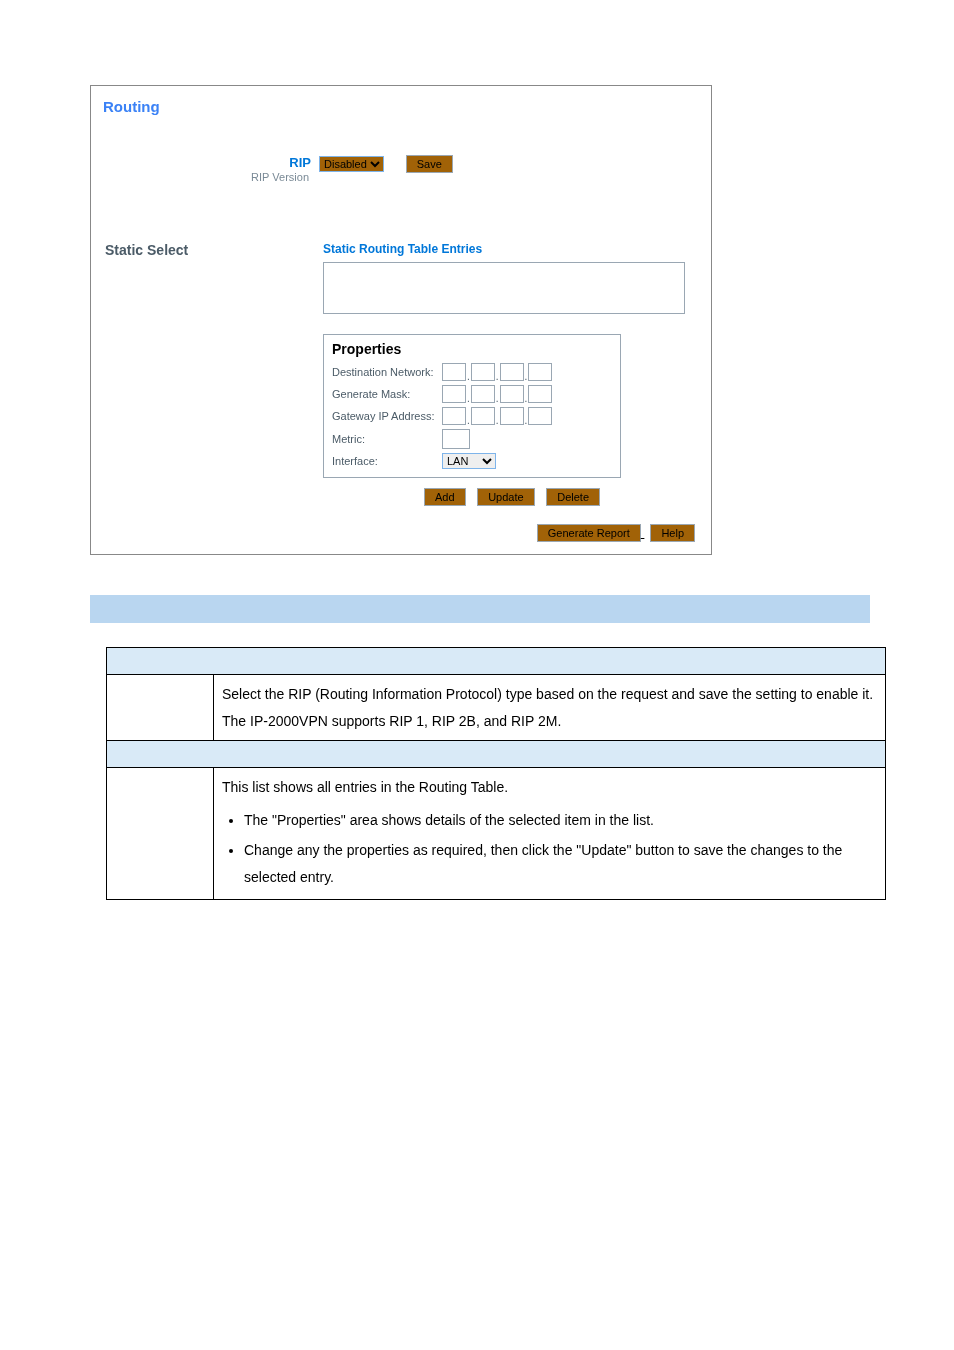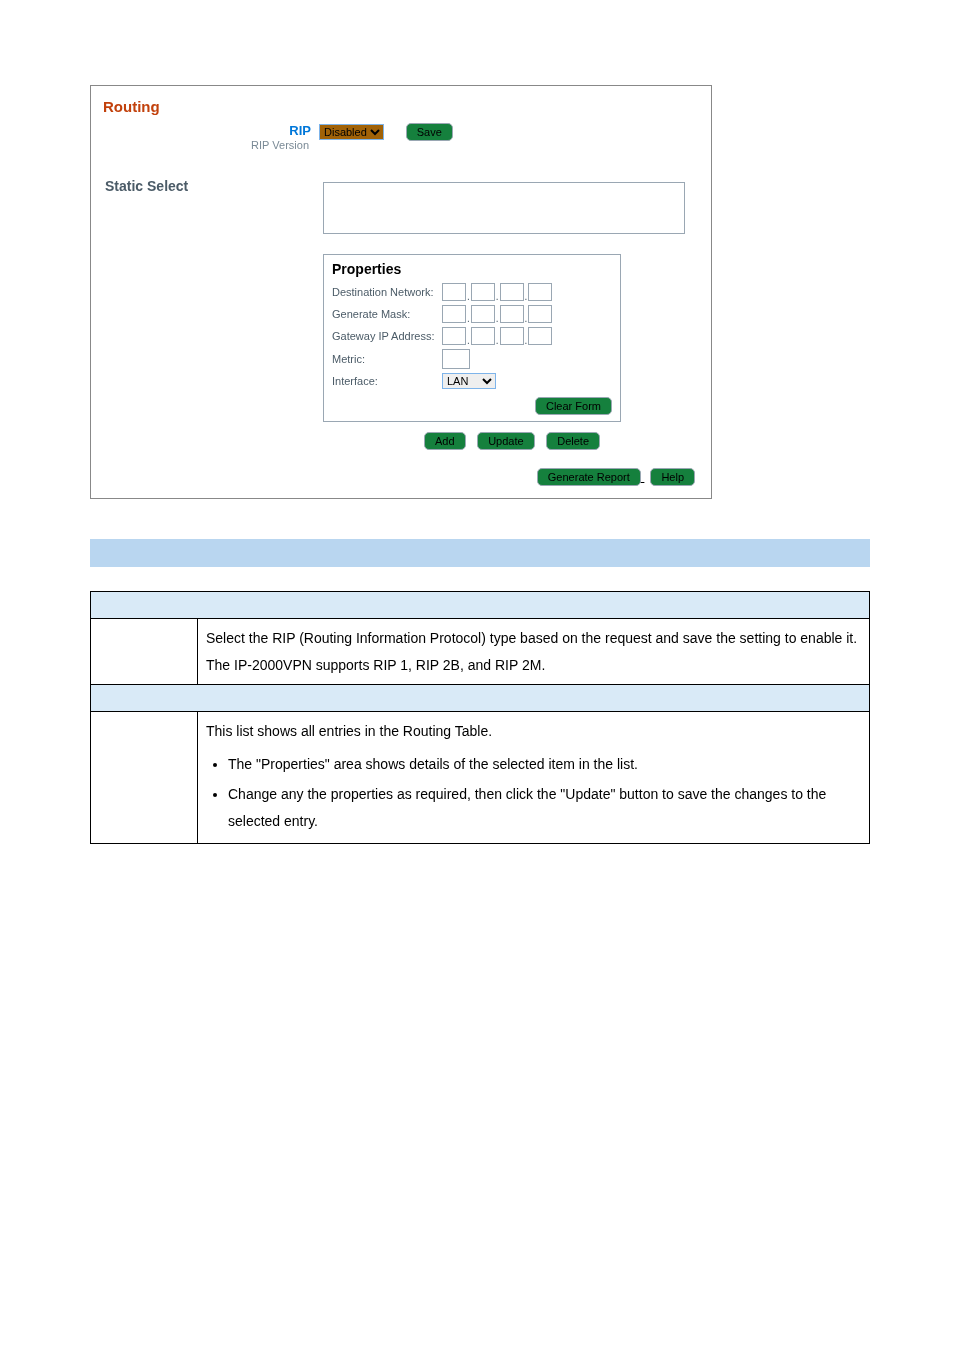--- a/index.html
+++ b/index.html
@@ -15,29 +15,30 @@
     padding: 85px 90px 40px 90px;
   }
   .panel {
     border: 1px solid #888;
     background: #fff;
     width: 600px;
     margin: 0 0 10px 0;
     padding: 8px 10px 8px 10px;
   }
   .panel-title {
-    color: #c2410c;
+    color: #3b82f6;
     font-weight: bold;
     font-size: 15px;
     padding: 4px 0 4px 2px;
   }
   .row {
     display: flex;
     align-items: flex-start;
     padding: 4px 0;
+    margin-top: 32px;
   }
   .label-col {
     width: 210px;
     text-align: right;
     padding-right: 8px;
     color: #4b5b67;
     font-size: 12px;
   }
   .subheader-col {
     width: 210px;
@@ -67,23 +68,23 @@
   .content-col {
     flex: 1;
   }
   select.ripsel {
     font-size: 11px;
     border: 1px solid #7eb4ea;
     background: #a16207;
   }
   button.winbtn {
     font-size: 11px;
-    background: #15803d;
-    border: 1px solid #9aa7b3;
-    border-radius: 5px;
+    background: #a16207;
+    border: 1px solid #9aa7b3;
+    border-radius: 0;
     padding: 2px 10px;
     cursor: pointer;
   }
   .entries-box {
     width: 360px;
     height: 50px;
     border: 1px solid #9aa7b3;
     background: #fff;
     margin-top: 4px;
   }
@@ -159,20 +160,21 @@
     background: #b9d6f0;
     height: 28px;
     margin: 40px 0 24px 0;
     width: 780px;
   }
 
   table.datatbl {
     border-collapse: collapse;
     width: 780px;
     font-size: 14px;
+    margin-left: 16px;
   }
   table.datatbl td, table.datatbl th {
     border: 1px solid #000;
     padding: 6px 8px;
     vertical-align: top;
     text-align: left;
   }
   tr.section-hdr td {
     background: #d9eaf7;
     height: 14px;
@@ -208,20 +210,21 @@
         &nbsp;&nbsp;&nbsp;&nbsp;
         <button class="winbtn">Save</button>
       </div>
     </div>
 
     <div style="height:18px"></div>
 
     <div class="row">
       <div class="subheader-col">Static Select</div>
       <div class="content-col">
+        <div class="entries-title">Static Routing Table Entries</div>
         <div class="entries-box"></div>
 
         <div style="height:12px"></div>
 
         <div class="props-box">
           <div class="props-title">Properties</div>
 
           <div class="prop-row">
             <span class="pl">Destination Network:</span>
             <input class="ip-octet" style="">
@@ -254,23 +257,20 @@
           </div>
           <div class="prop-row">
             <span class="pl">Metric:</span>
             <input class="metric-box" style="">
           </div>
           <div class="prop-row">
             <span class="pl">Interface:</span>
             <select class="lansel">
               <option>LAN</option>
             </select>
-          </div>
-          <div class="clear-row">
-            <button class="winbtn">Clear Form</button>
           </div>
         </div>
 
         <div class="aud-row">
           <button class="winbtn">Add</button>
           <button class="winbtn">Update</button>
           <button class="winbtn">Delete</button>
         </div>
       </div>
     </div>

